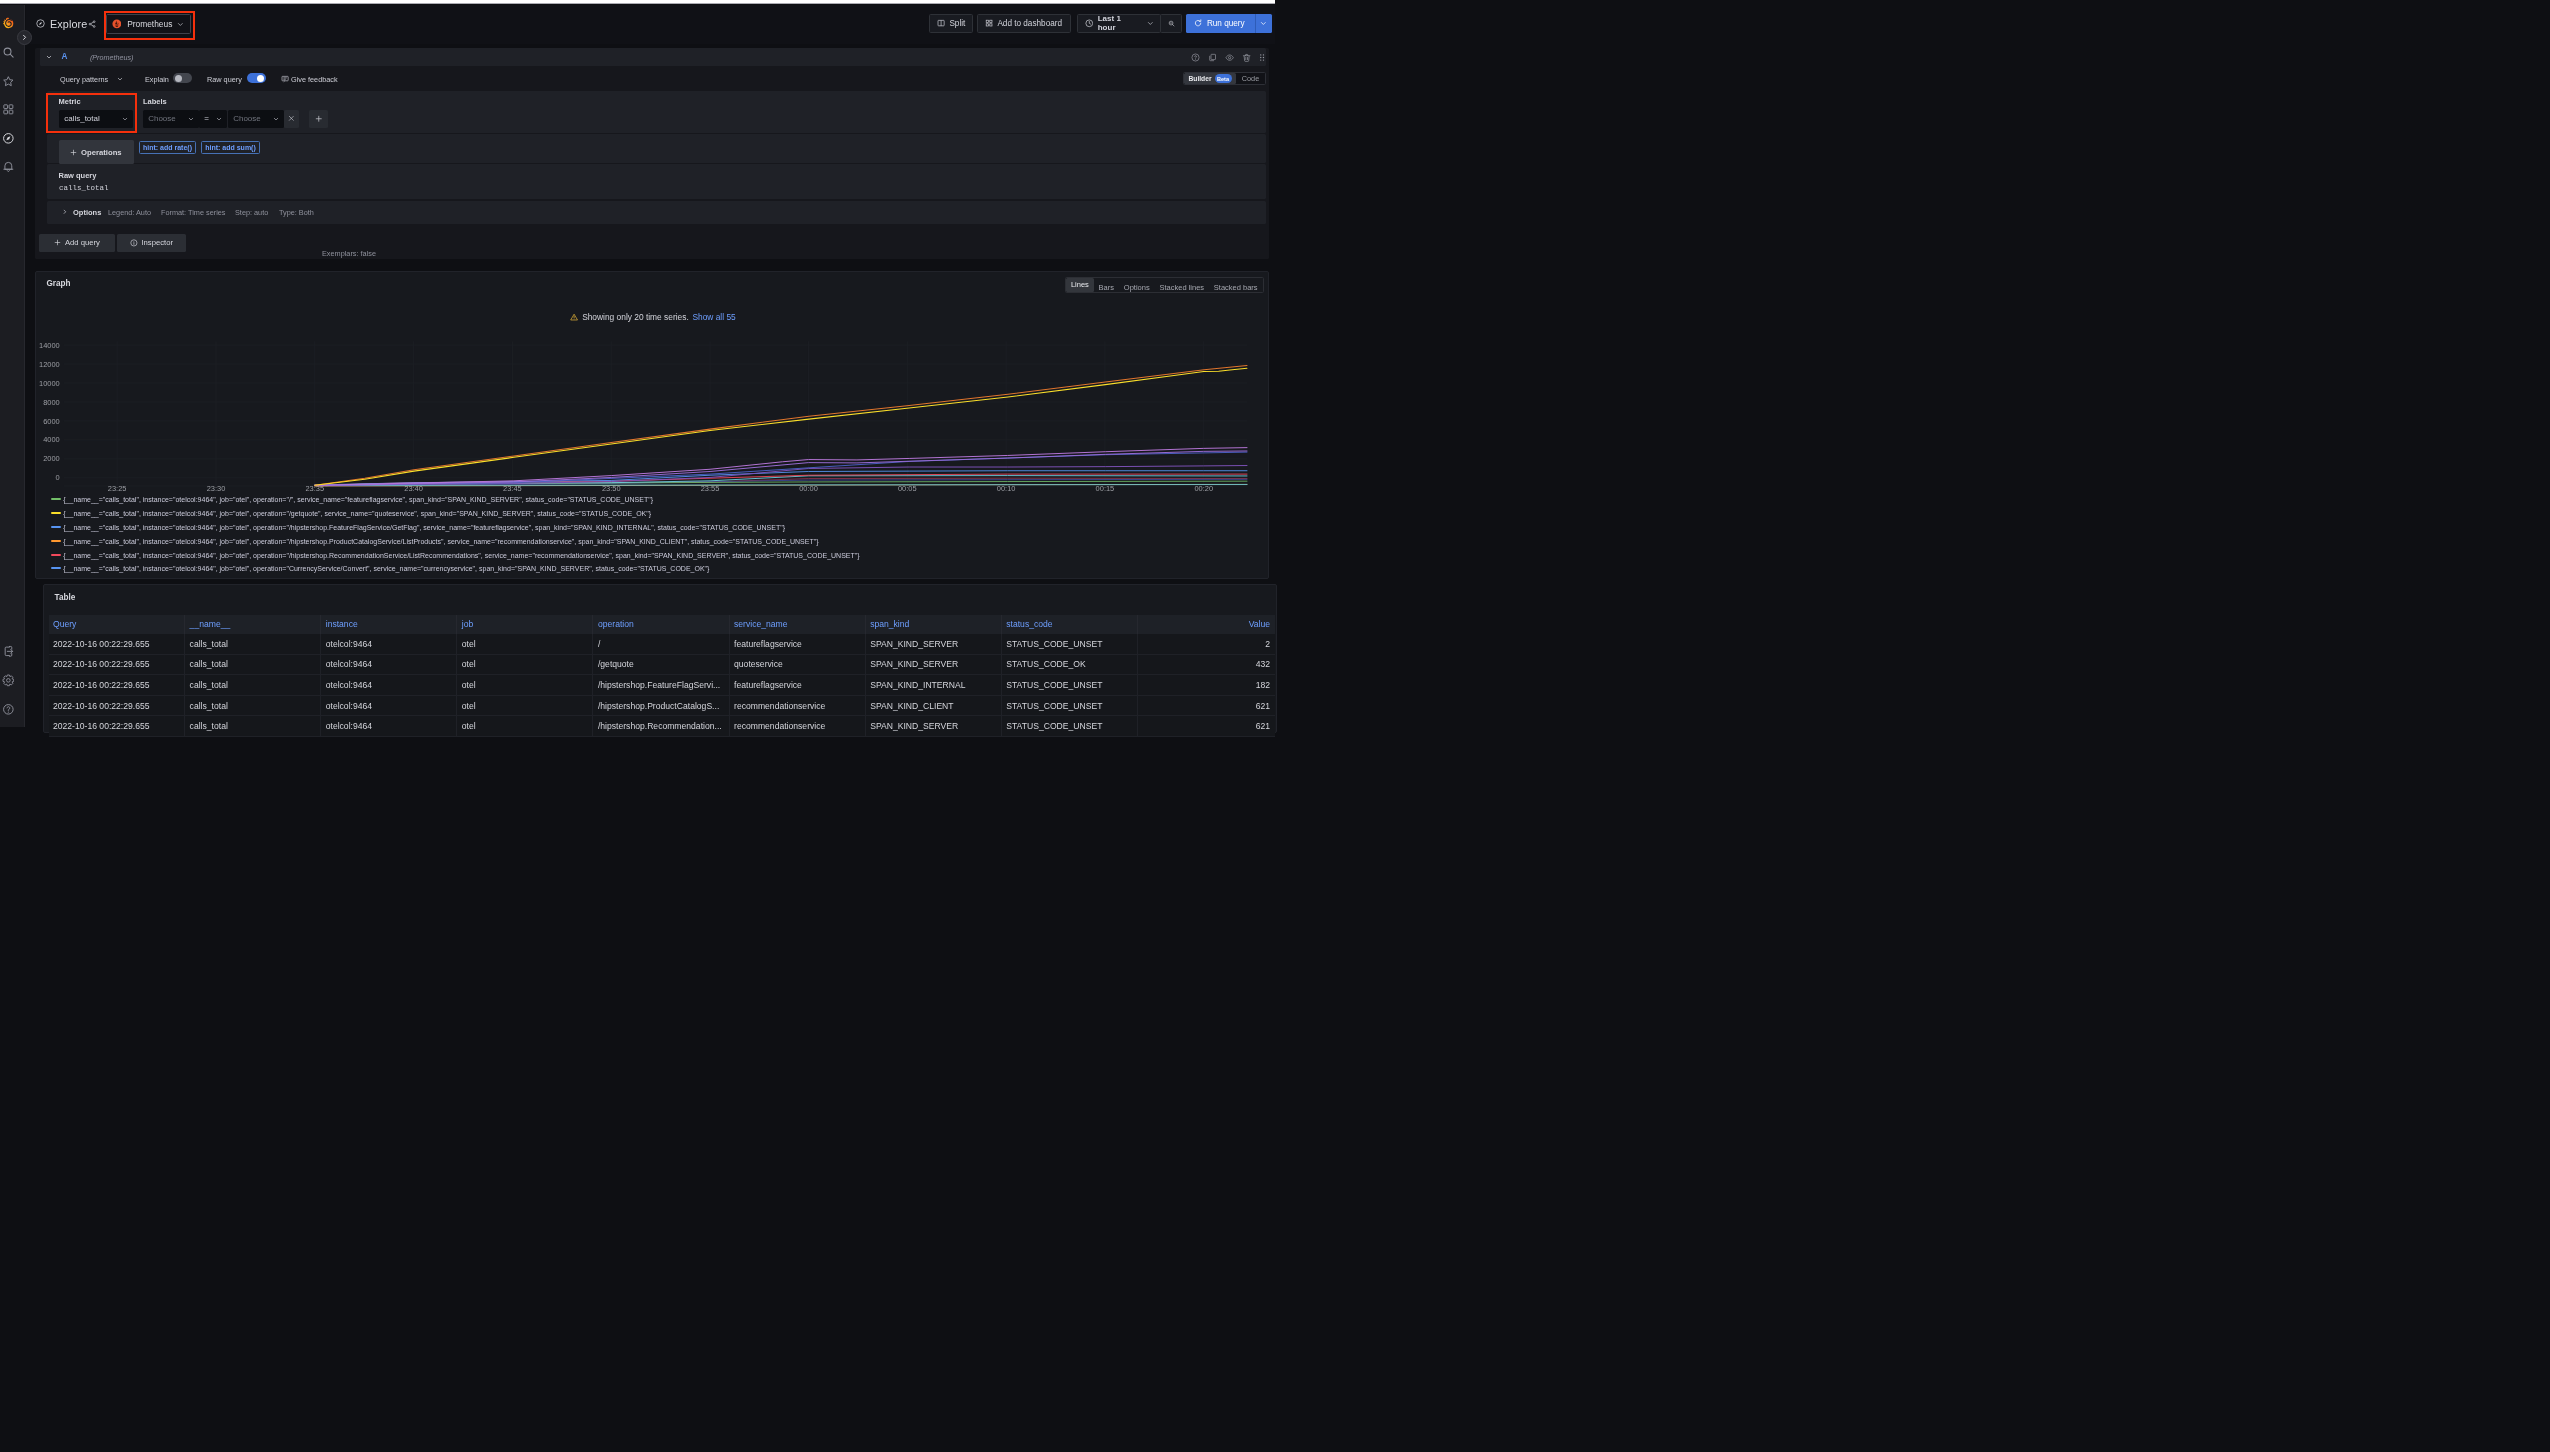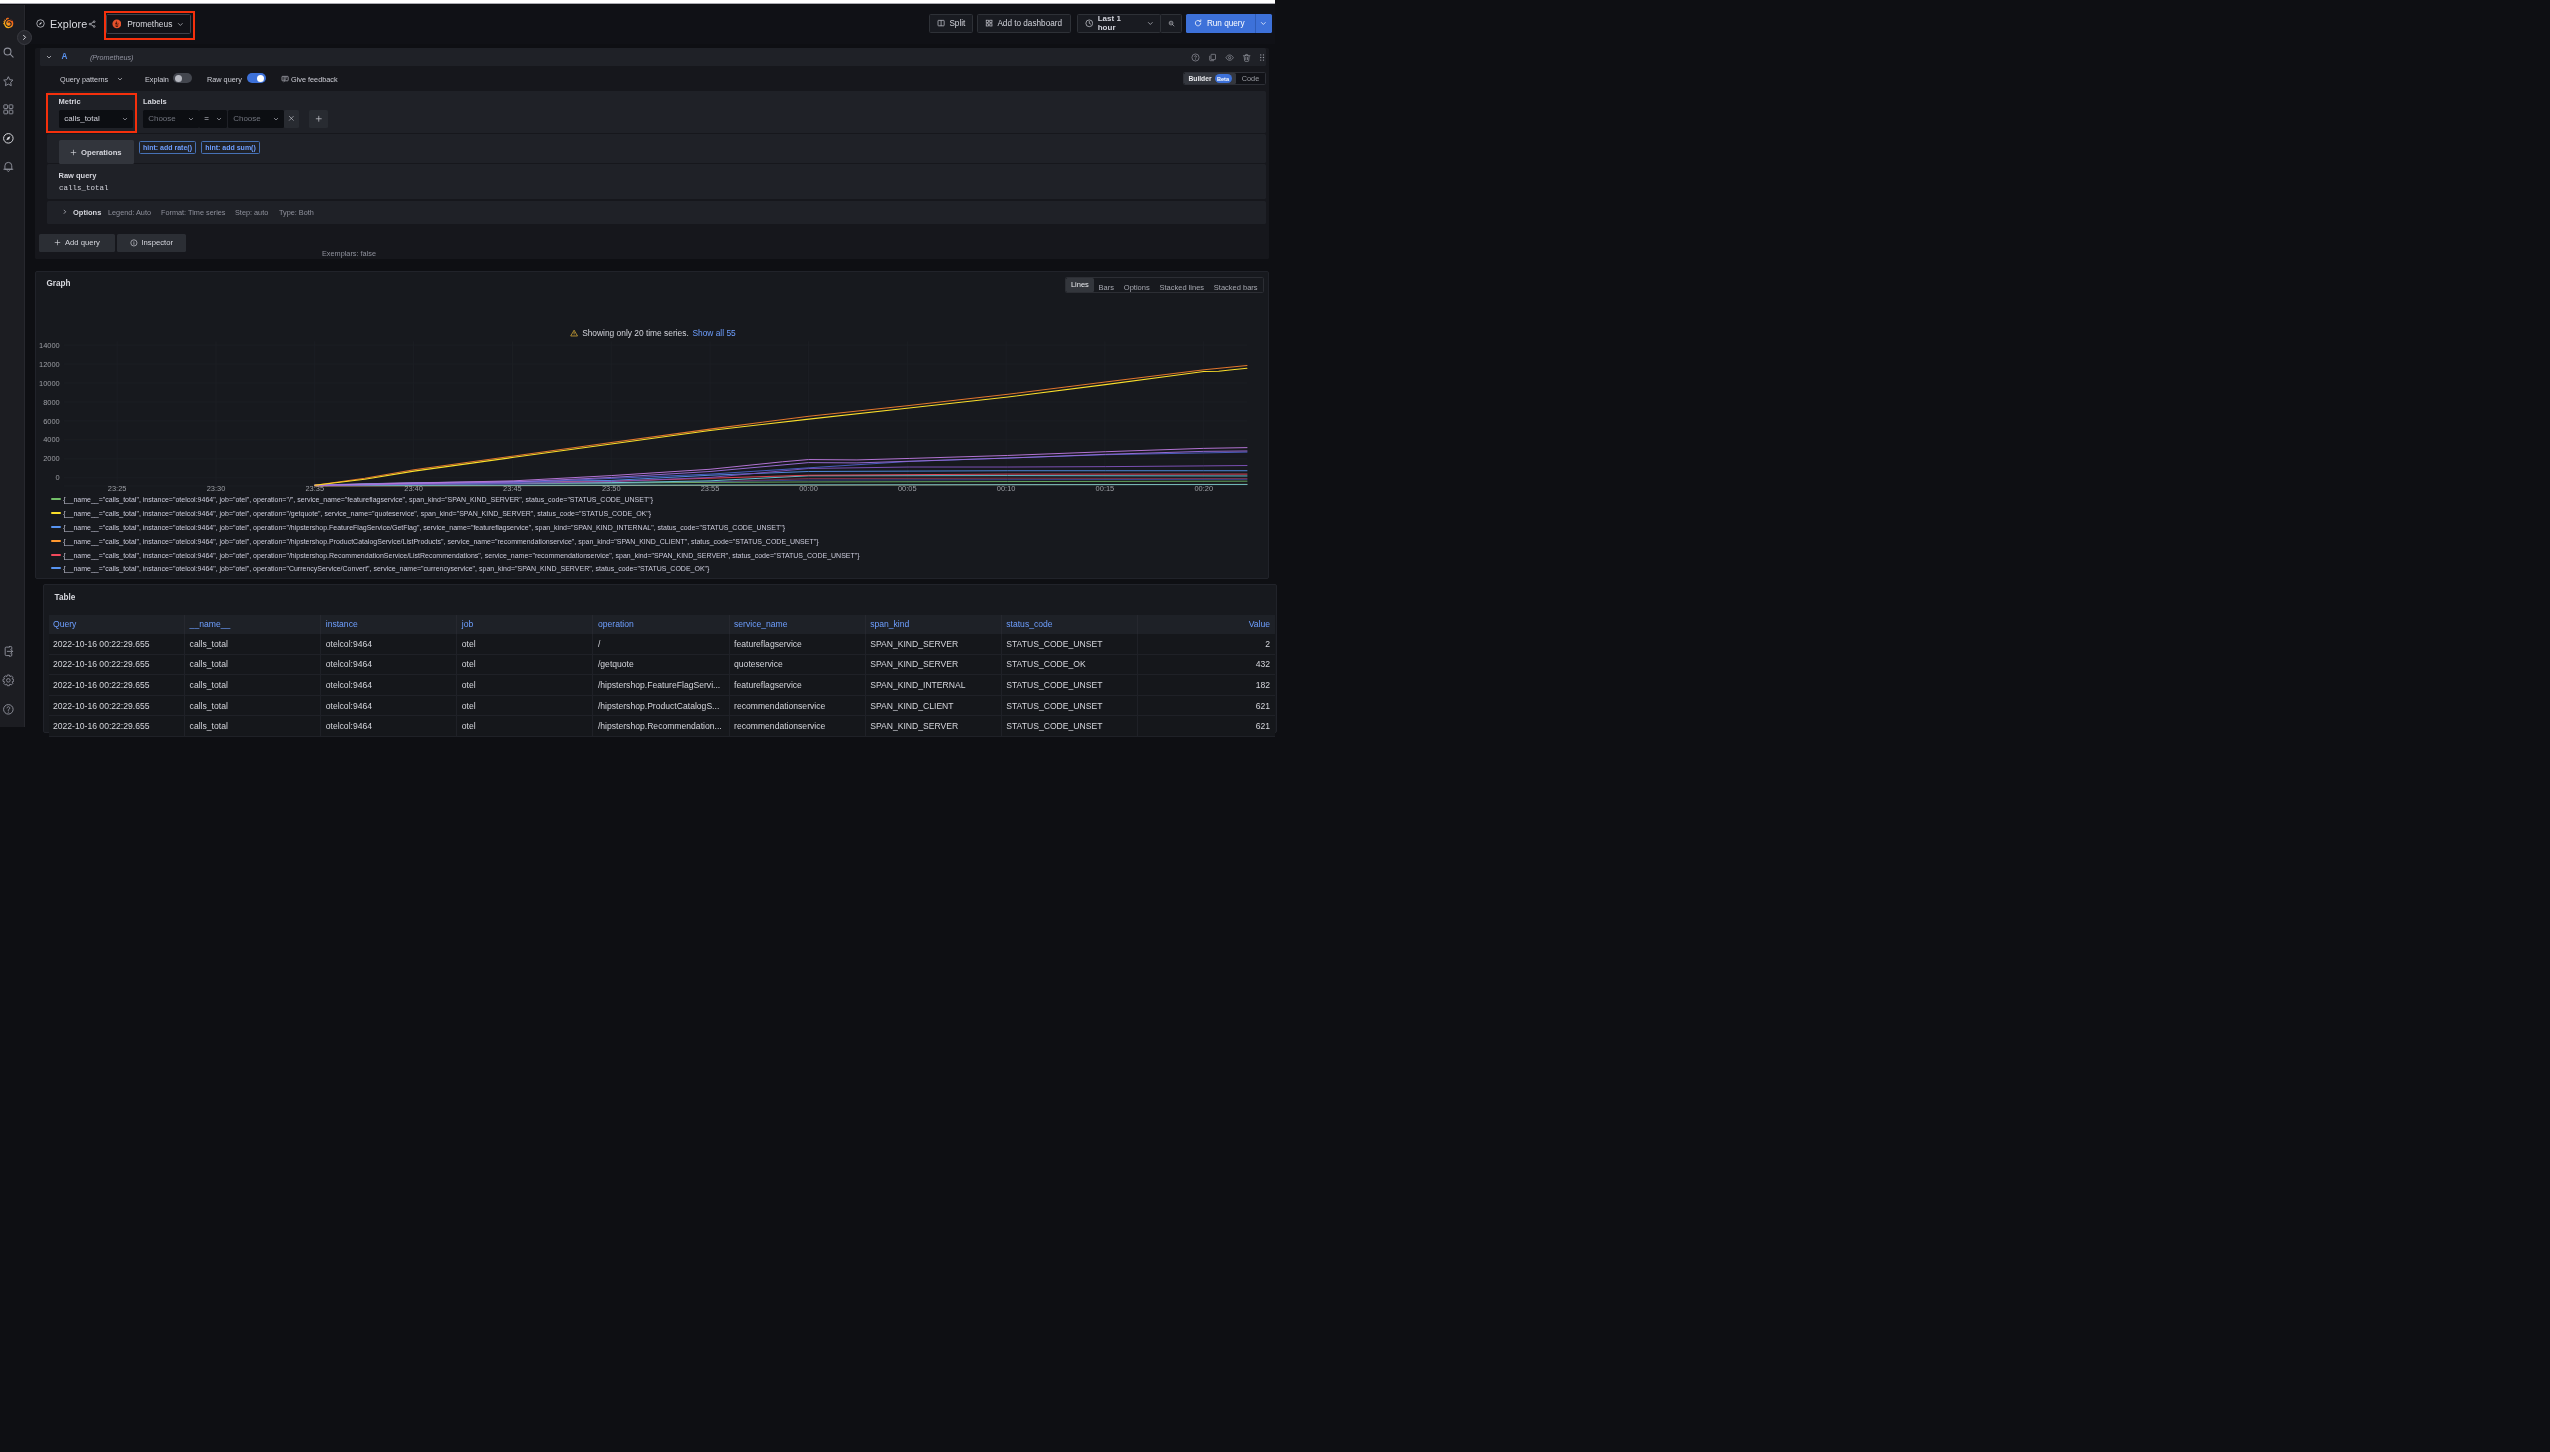--- a/index.html
+++ b/index.html
@@ -270,21 +270,21 @@
 
 <div class="panel" id="graphpanel" style="top:271px;height:308px;overflow:hidden;">
   <div class="abs ptitle" style="left:10.5px;top:6.7px;">Graph</div>
   <div class="abs" style="left:1029px;top:5.2px;width:199px;height:15.7px;border:0.7px solid #2c2e34;border-radius:1.5px;display:flex;align-items:flex-end;font-size:7.5px;font-weight:500;">
     <div style="height:14px;background:#33363c;border-radius:1.5px;color:#e8e9ed;display:flex;align-items:center;padding:0 4.9px;">Lines</div>
     <div style="color:#a5a7af;padding:0 4.9px;">Bars</div>
     <div style="color:#a5a7af;padding:0 4.9px;">Options</div>
     <div style="color:#a5a7af;padding:0 4.9px;">Stacked lines</div>
     <div style="color:#a5a7af;padding:0 4.9px;">Stacked bars</div>
   </div>
-  <div class="abs" style="left:0;top:56px;width:1234px;display:flex;align-items:center;justify-content:center;gap:3.7px;font-size:8.4px;color:#d3d4db;">
+  <div class="abs" style="left:0;top:40px;width:1234px;display:flex;align-items:center;justify-content:center;gap:3.7px;font-size:8.4px;color:#d3d4db;">
     <svg style="width:8.2px;height:8.2px;" viewBox="0 0 24 24" fill="none" stroke="#eab839" stroke-width="2" stroke-linejoin="round">
         <path d="M12 3.5 L22 20.5 H2 Z"></path>
         <path d="M12 9.5 V14.5" stroke-linecap="round"></path>
         <circle cx="12" cy="17.5" r="1" fill="#eab839" stroke="none"></circle>
       </svg>
     <span>Showing only 20 time series.</span>
       <span style="color:#6e9fff;">Show all 55</span>
   </div>
   <svg class="abs" style="left:0;top:0;width:1234px;height:308px;" viewBox="0 0 1653 413" id="chart">
     <g stroke="#1e2026" stroke-width="1">

